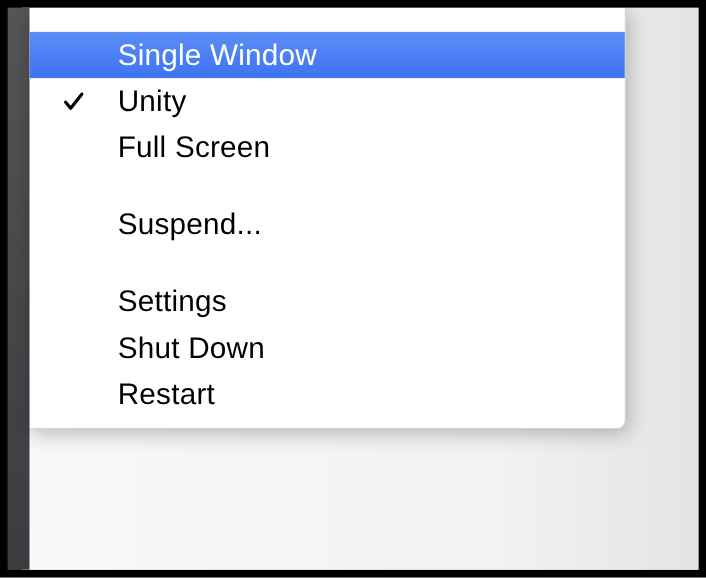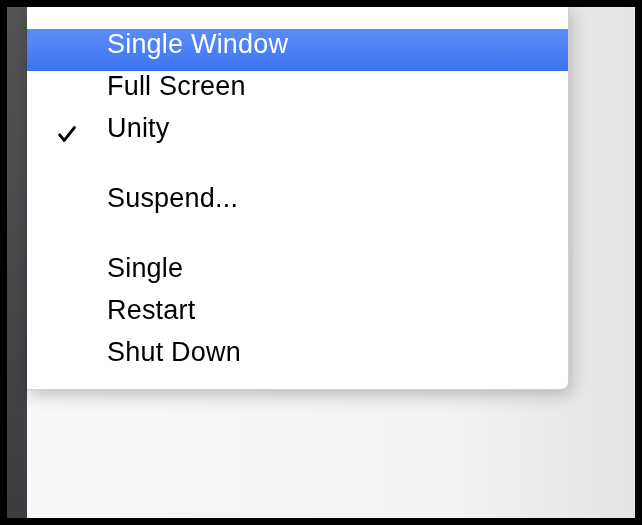--- a/index.html
+++ b/index.html
@@ -58,20 +58,21 @@
       padding-bottom: 4px;
     }
     .menu-group {
       padding-bottom: 28px;
     }
     .menu-group:last-child {
       padding-bottom: 6px;
     }
     .menu-item {
       display: flex;
+      align-items: center;
       height: 42px;
       font-size: 27px;
       font-weight: 400;
       color: #000;
       padding-left: 0;
       cursor: default;
       letter-spacing: 0.2px;
     }
     .menu-item.highlighted {
       background: linear-gradient(180deg, #5b8df7 0%, #3e73f1 100%);
@@ -101,51 +102,51 @@
     <div class="left-strip"></div>
     <div class="menu-area">
       <div class="menu">
 
         <div class="menu-group">
           <div class="menu-item highlighted">
             <span class="check-col"></span>
             <span class="label">Single Window</span>
           </div>
           <div class="menu-item">
-            <span class="check-col"></span>
-            <span class="label">Full Screen</span>
-          </div>
-          <div class="menu-item">
             <span class="check-col">
               <svg viewBox="0 0 24 24" fill="none" stroke="#000" stroke-width="3.2" stroke-linecap="round" stroke-linejoin="round">
                 <polyline points="4,13 9,19 20,5"></polyline>
               </svg>
             </span>
             <span class="label">Unity</span>
+          </div>
+          <div class="menu-item">
+            <span class="check-col"></span>
+            <span class="label">Full Screen</span>
           </div>
         </div>
 
         <div class="menu-group">
           <div class="menu-item">
             <span class="check-col"></span>
             <span class="label">Suspend...</span>
           </div>
         </div>
 
         <div class="menu-group">
           <div class="menu-item">
             <span class="check-col"></span>
-            <span class="label">Single</span>
+            <span class="label">Settings</span>
+          </div>
+          <div class="menu-item">
+            <span class="check-col"></span>
+            <span class="label">Shut Down</span>
           </div>
           <div class="menu-item">
             <span class="check-col"></span>
             <span class="label">Restart</span>
-          </div>
-          <div class="menu-item">
-            <span class="check-col"></span>
-            <span class="label">Shut Down</span>
           </div>
         </div>
 
       </div>
     </div>
   </div>
 </div>
 
 </body></html>

